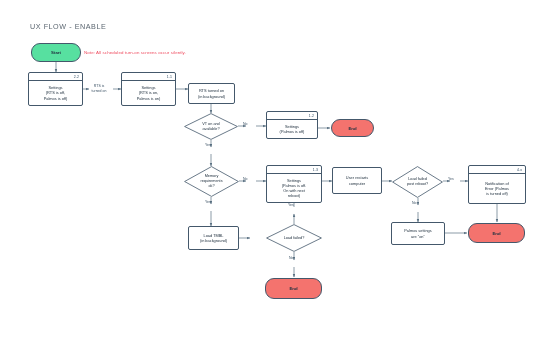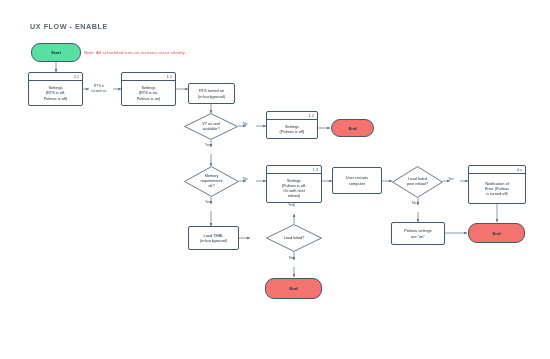--- a/index.html
+++ b/index.html
@@ -31,21 +31,21 @@
     position: absolute;
     box-sizing: border-box;
   }
   
   #page-title {
     position: absolute;
     left: 30px;
     top: 22px;
     font-size: 7.2px;
     letter-spacing: 0.55px;
-    font-weight: bold;
+    font-weight: normal;
     color: #5b6670;
   }
   
   #flow-note {
     position: absolute;
     left: 84px;
     top: 50px;
     font-size: 4.4px;
     color: #ef4a5e;
     white-space: nowrap;

